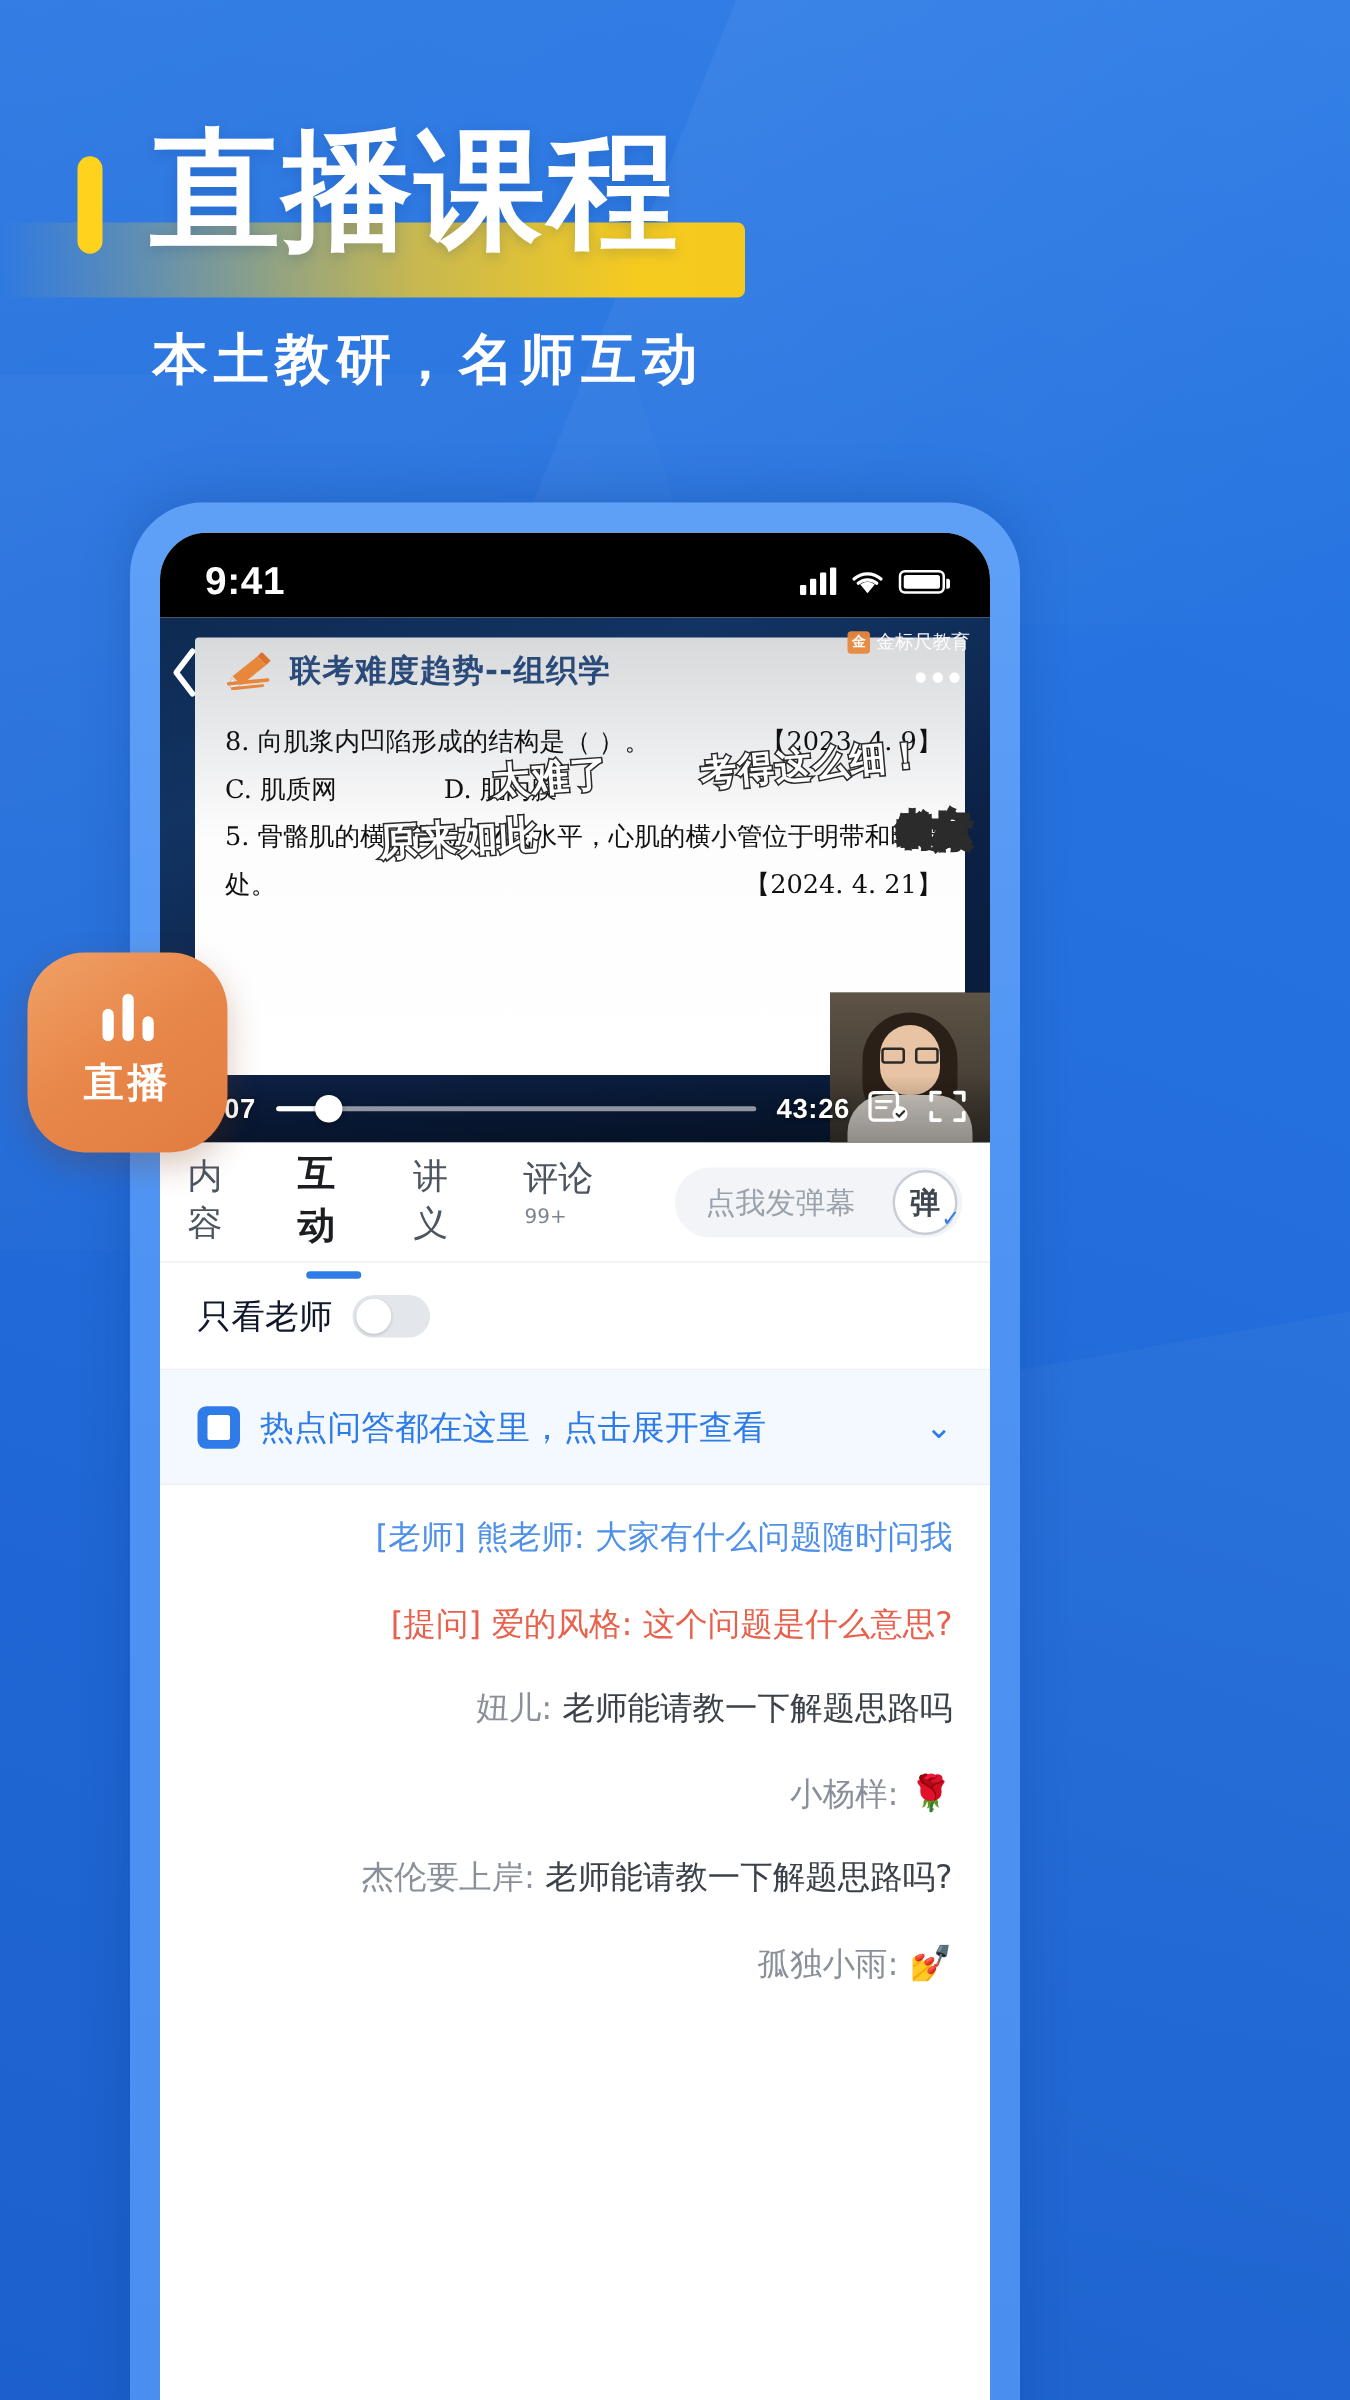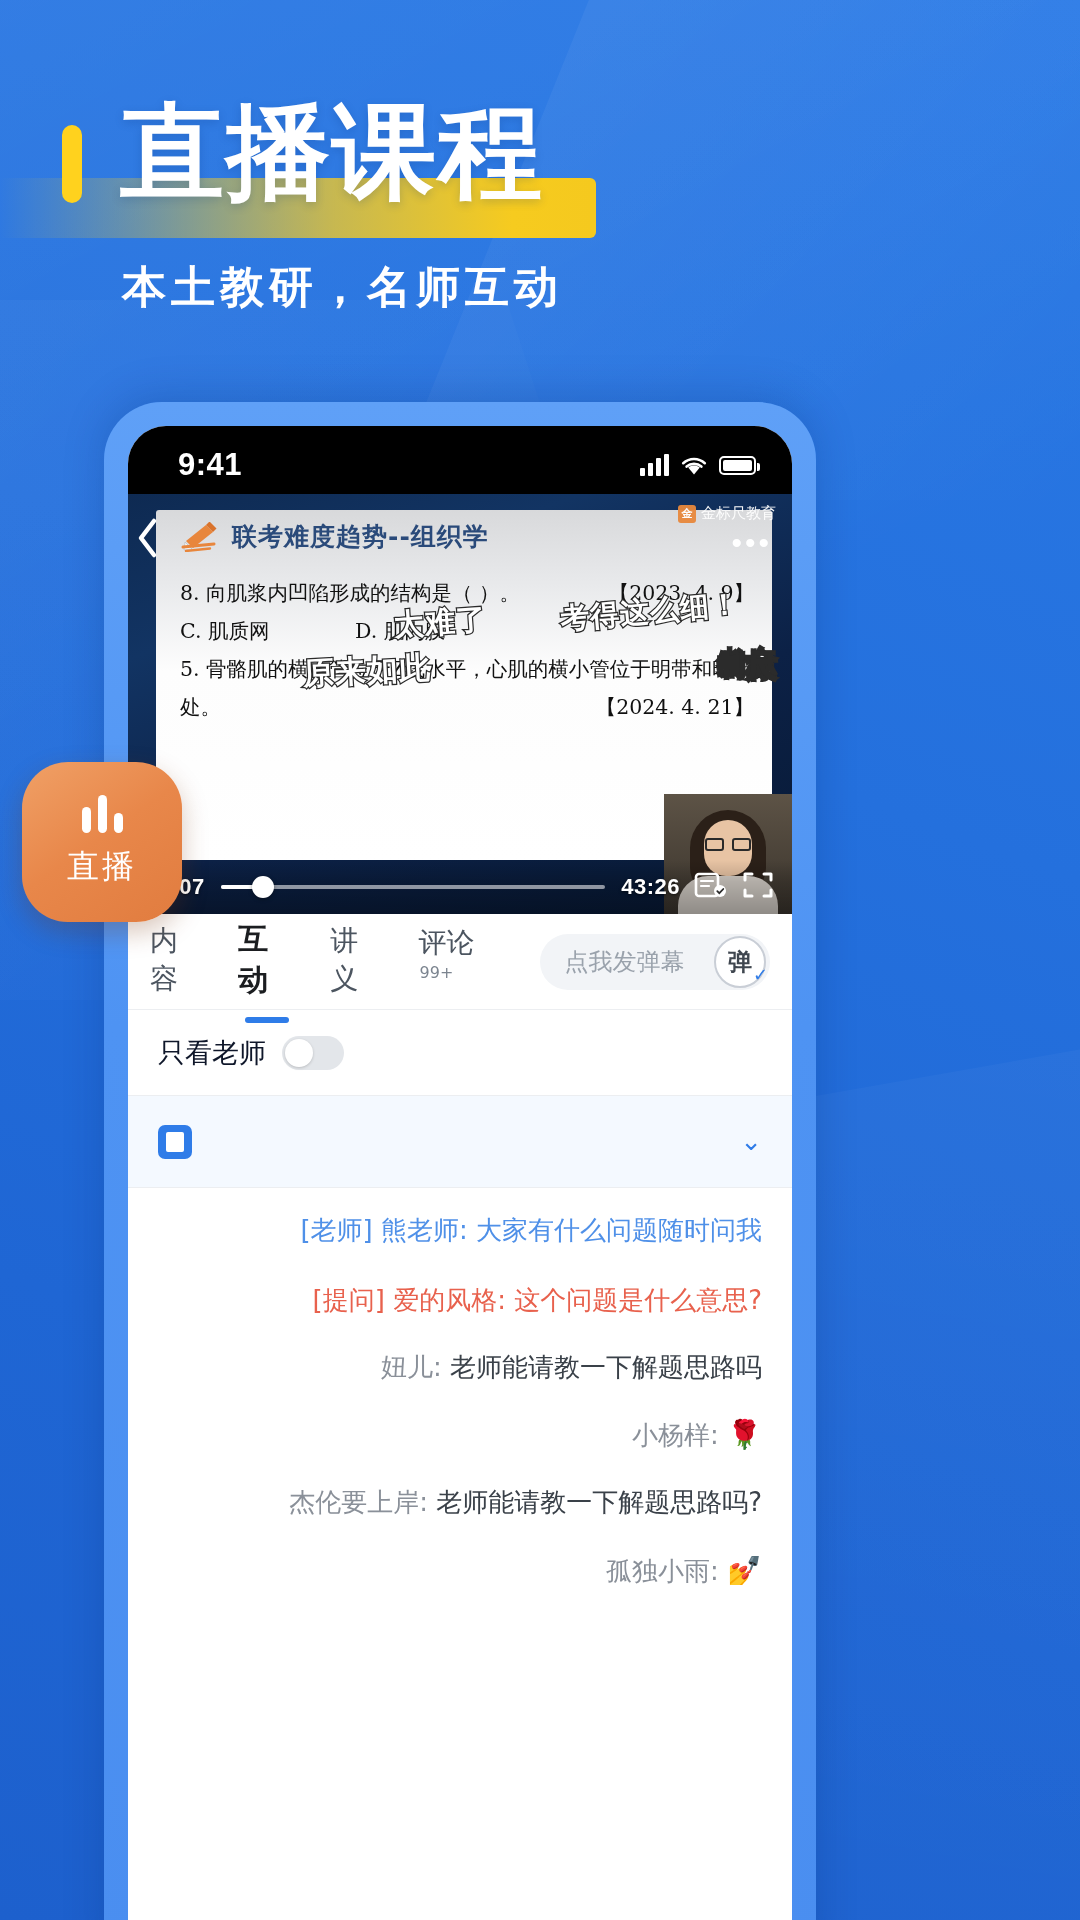--- a/index.html
+++ b/index.html
@@ -78,21 +78,21 @@
     overflow:hidden;
     position:relative;
   }
 
   
   .statusbar {
     height:68px; background:#000; color:#fff;
     display:flex; align-items:center; justify-content:space-between;
     padding:10px 36px 0 36px;
   }
-  .status-time { font-size:31px; font-weight:bold; letter-spacing:.5px;margin-left:14px; }
+  .status-time { font-size:31px; font-weight:bold; letter-spacing:.5px; }
   .status-right { display:flex; align-items:center; gap:11px; }
   .bars { display:flex; align-items:flex-end; gap:3px; height:22px; }
   .bars i { display:block; width:5px; background:#fff; border-radius:1px; }
   .bars i:nth-child(1){height:8px}
   .bars i:nth-child(2){height:13px}
   .bars i:nth-child(3){height:18px}
   .bars i:nth-child(4){height:22px}
   .batt {
     width:37px; height:19px; border:2px solid #fff; border-radius:5px;
     position:relative;
@@ -274,21 +274,21 @@
     background:linear-gradient(145deg,#f0a066 0%, #e8874a 48%, #e17c3f 100%);
     box-shadow:0 10px 26px rgba(120,55,15,.28);
     display:flex; flex-direction:column; align-items:center; justify-content:center;
     z-index:30;
   }
   #live .wave { display:flex; align-items:flex-end; gap:7px; height:38px; margin-bottom:12px; }
   #live .wave i { display:block; width:9px; background:#fff; border-radius:5px; }
   #live .wave i:nth-child(1){height:26px}
   #live .wave i:nth-child(2){height:38px}
   #live .wave i:nth-child(3){height:20px}
-  #live .lbl { color:#fff; font-size:32px; font-weight:normal; letter-spacing:3px;
+  #live .lbl { color:#fff; font-size:32px; font-weight:bold; letter-spacing:3px;
                font-family:"DejaVu Sans","Liberation Sans",sans-serif;}
 </style>
 </head>
 <body>
 
 <div id="bg">
   <div class="diag1"></div>
   <div class="diag2"></div>
   <div class="diag3"></div>
 </div>
@@ -430,20 +430,21 @@
     <div class="only-label">只看老师</div>
     <div class="switch">
           <i></i>
         </div>
   </div>
 
   <div class="hot">
     <div class="ic">
           <span></span>
         </div>
+    <div class="txt">热点问答都在这里，点击展开查看</div>
     <div class="chev">⌄</div>
   </div>
 
   <div class="chat">
     <div class="msg teacher">
       <span class="nm">[老师] </span><span class="nm">熊老师: </span><span>大家有什么问题随时问我</span>
     </div>
     <div class="msg ask">
       <span class="nm">[提问] </span><span class="nm">爱的风格: </span><span>这个问题是什么意思?</span>
     </div>

